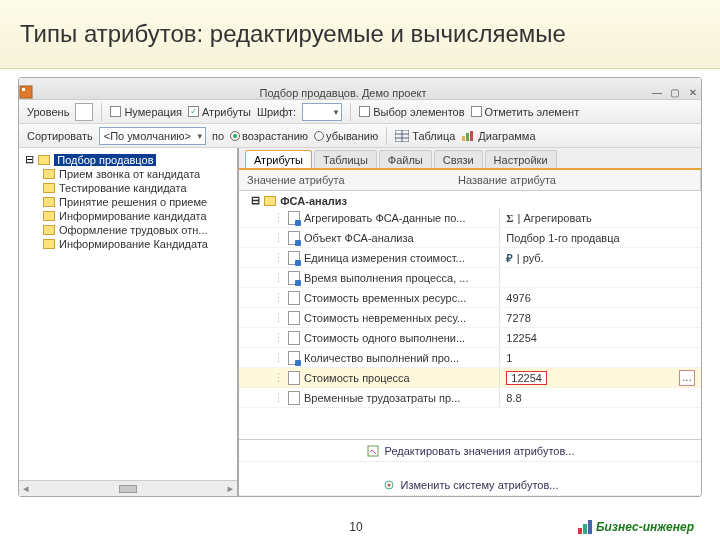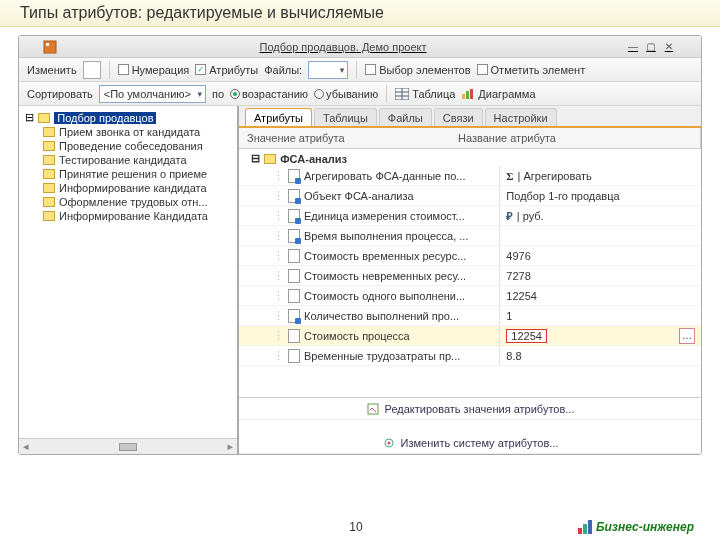--- a/index.html
+++ b/index.html
@@ -1,19 +1,19 @@
 <!DOCTYPE html>
 <html><head>
 <meta charset="utf-8">
 <style>
   * { box-sizing: border-box; margin: 0; padding: 0; }
   body { width: 720px; height: 540px; font-family: Tahoma, Arial, sans-serif; font-size: 11px; background: #fff; position: relative; }
-  .slide-title { background: linear-gradient(#fdfbea, #f7f3d9); border-bottom: 1px solid #e0dca0; padding: 4px 20px; font-size: 16px; color: #333; font-weight: 400; }
+  .slide-title { background: linear-gradient(#fdfbea, #f7f3d9); border-bottom: 1px solid #e0dca0; padding: 20px 20px; font-size: 24px; color: #333; font-weight: 400; }
   .app-window { margin: 8px 18px 0 18px; border: 1px solid #aaa; background: #f4f4f4; border-radius: 3px; }
-  .title-bar { background: linear-gradient(#f0f0f0,#e0e0e0); height: 22px; display:flex; align-items:center; padding: 0 24px; border-bottom:1px solid #ccc;text-decoration:underline; }
+  .title-bar { background: linear-gradient(#f0f0f0,#e0e0e0); height: 22px; display:flex; align-items:flex-end; padding: 0 0; border-bottom:1px solid #ccc; }
   .title-bar .icon { margin-right:6px; }
   .title-bar .title-text { flex:1; text-align:center; color:#444; }
   .title-bar .winbtn { width:16px; height:14px; margin-left:2px; display:inline-flex; align-items:center; justify-content:center; font-size:10px; color:#555; }
   .toolbar1, .toolbar2 { height:24px; display:flex; align-items:center; gap:6px; padding: 0 8px; border-bottom:1px solid #d5d5d5; background:linear-gradient(#fafafa,#ededed); font-size:11px; color:#333; }
   .lbl { color:#333; }
   .chk { display:inline-flex; align-items:center; gap:3px; }
   .chk-box { width:11px; height:11px; border:1px solid #888; background:#fff; display:inline-flex; align-items:center; justify-content:center; font-size:8px; color:#2a6; }
   .spin { width:18px; height:18px; border:1px solid #aaa; background:#fff; display:inline-block; position:relative; }
   .combo { border:1px solid #8aa6c8; background:#fff; height:18px; display:inline-flex; align-items:center; padding:0 14px 0 4px; position:relative; min-width:90px; }
   .combo::after { content:"▾"; position:absolute; right:3px; font-size:9px; color:#556; }
@@ -71,32 +71,32 @@
           <rect x="3" y="3" width="3" height="3" fill="#fff"></rect>
         </svg>
     </span>
     <span class="title-text">Подбор продавцов. Демо проект</span>
     <span class="winbtn">—</span>
     <span class="winbtn">▢</span>
     <span class="winbtn">✕</span>
   </div>
 
   <div class="toolbar1">
-    <span class="lbl">Изменить</span>
+    <span class="lbl">Уровень</span>
     <span class="spin"></span>
     <span class="divider"></span>
     <span class="chk">
         <span class="chk-box"></span>
         <span>Нумерация</span>
       </span>
     <span class="chk">
         <span class="chk-box">✓</span>
         <span>Атрибуты</span>
       </span>
-    <span class="lbl">Файлы:</span>
+    <span class="lbl">Шрифт:</span>
     <span class="combo" style="min-width:40px"></span>
     <span class="divider"></span>
     <span class="chk">
         <span class="chk-box"></span>
         <span>Выбор элементов</span>
       </span>
     <span class="chk">
         <span class="chk-box"></span>
         <span>Отметить элемент</span>
       </span>
@@ -144,24 +144,20 @@
           <span class="folder-icon"></span>
           <span class="sel-label">Подбор продавцов</span>
         </div>
         <div id="tree-items">
             <div class="tree-item">
               <span class="folder-icon closed"></span>
               <span>Прием звонка от кандидата</span>
             </div>
             <div class="tree-item">
               <span class="folder-icon closed"></span>
-              <span>Проведение собеседования</span>
-            </div>
-            <div class="tree-item">
-              <span class="folder-icon closed"></span>
               <span>Тестирование кандидата</span>
             </div>
             <div class="tree-item">
               <span class="folder-icon closed"></span>
               <span>Принятие решения о приеме</span>
             </div>
             <div class="tree-item">
               <span class="folder-icon closed"></span>
               <span>Информирование кандидата</span>
             </div>

